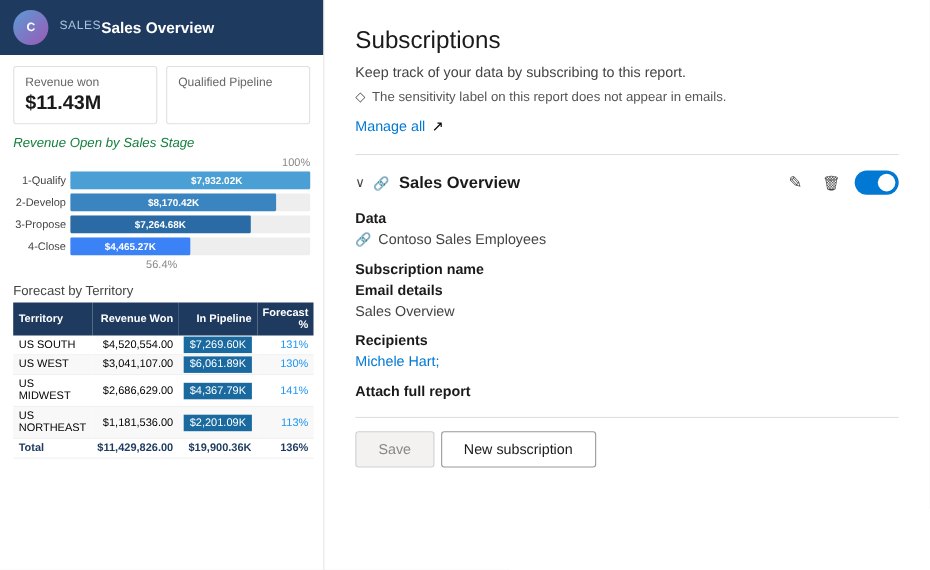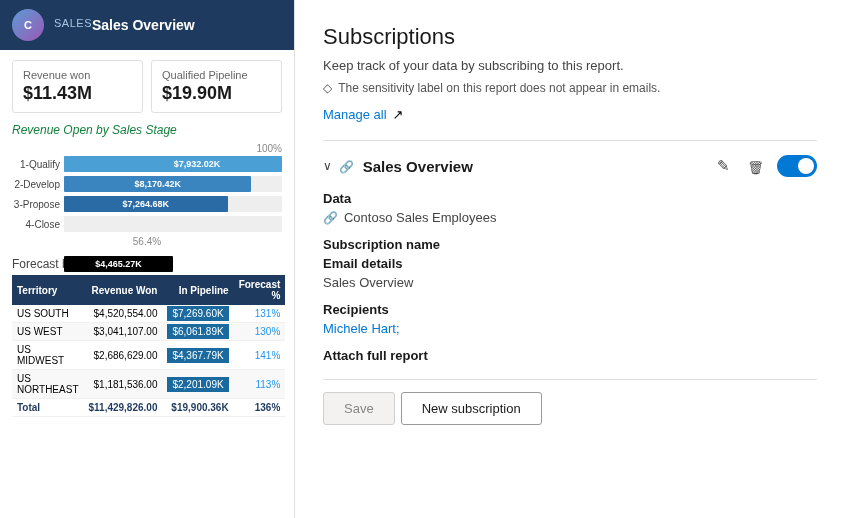--- a/index.html
+++ b/index.html
@@ -219,21 +219,20 @@
   </div>
 
   <div class="left-content">
     <div class="kpi-row">
       <div class="kpi-card">
         <div class="kpi-label">Revenue won</div>
         <div class="kpi-value">$11.43M</div>
       </div>
       <div class="kpi-card">
         <div class="kpi-label">Qualified Pipeline</div>
-        <div class="kpi-value">$19.90M</div>
       </div>
     </div>
 
     <div class="chart-section">
       <div class="chart-title">Revenue Open by Sales Stage</div>
       <div class="chart-100-label">100%</div>
 
       <div id="bar-chart-container">
           <div class="bar-row">
             <div class="bar-label">1-Qualify</div>
@@ -255,21 +254,21 @@
             <div class="bar-label">3-Propose</div>
             <div class="bar-bg">
               <div class="bar-fill" style="width: 75%; background: rgb(42, 107, 165);">
                 <span class="bar-text">$7,264.68K</span>
               </div>
             </div>
           </div>
           <div class="bar-row">
             <div class="bar-label">4-Close</div>
             <div class="bar-bg">
-              <div class="bar-fill" style="width: 50%; background: #000000; margin-top: 40px;">
+              <div class="bar-fill" style="width: 50%; background: #3b82f6;">
                 <span class="bar-text">$4,465.27K</span>
               </div>
             </div>
           </div>
         </div>
       <div class="chart-pct">56.4%</div>
     </div>
 
     <div class="table-section">
       <div class="table-title">Forecast by Territory</div>

